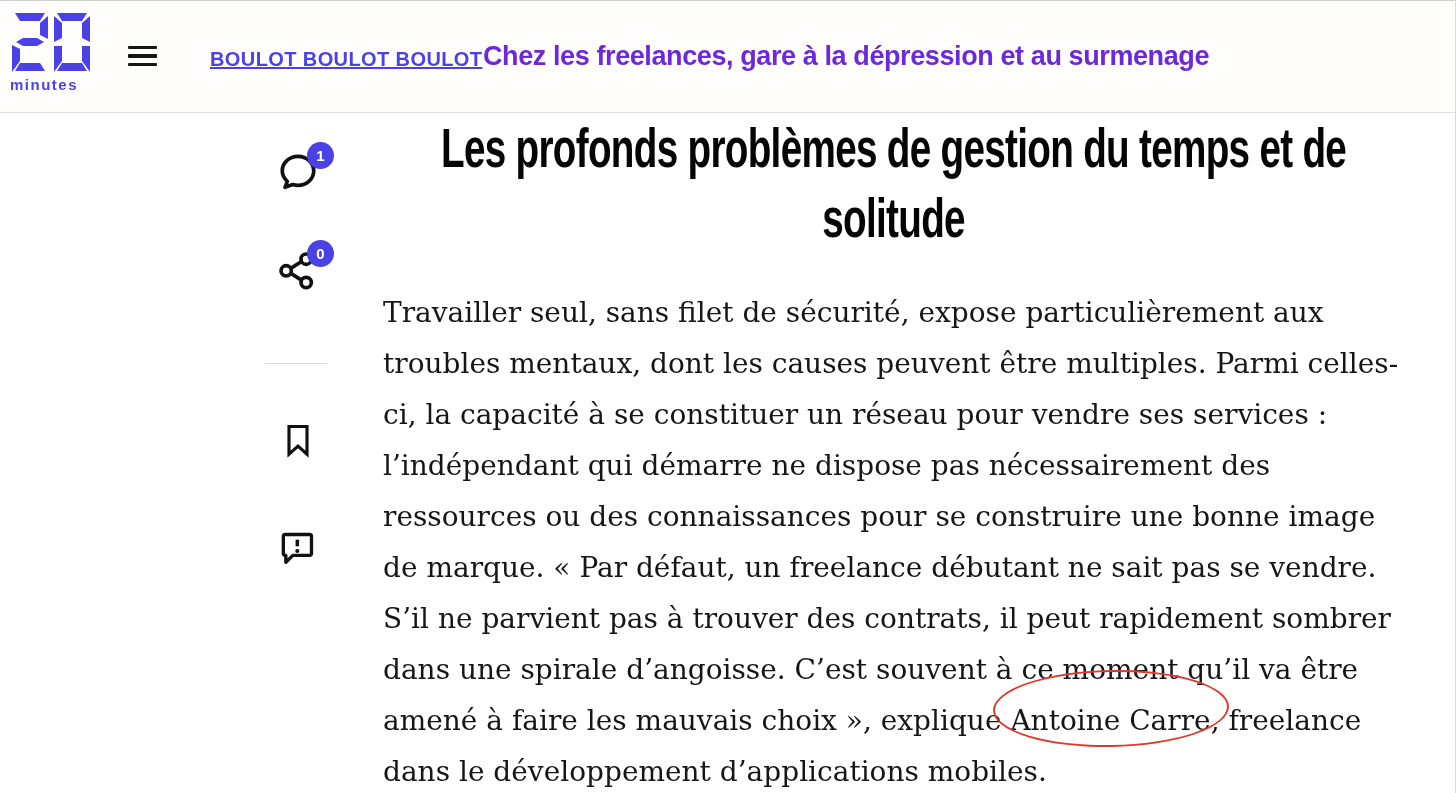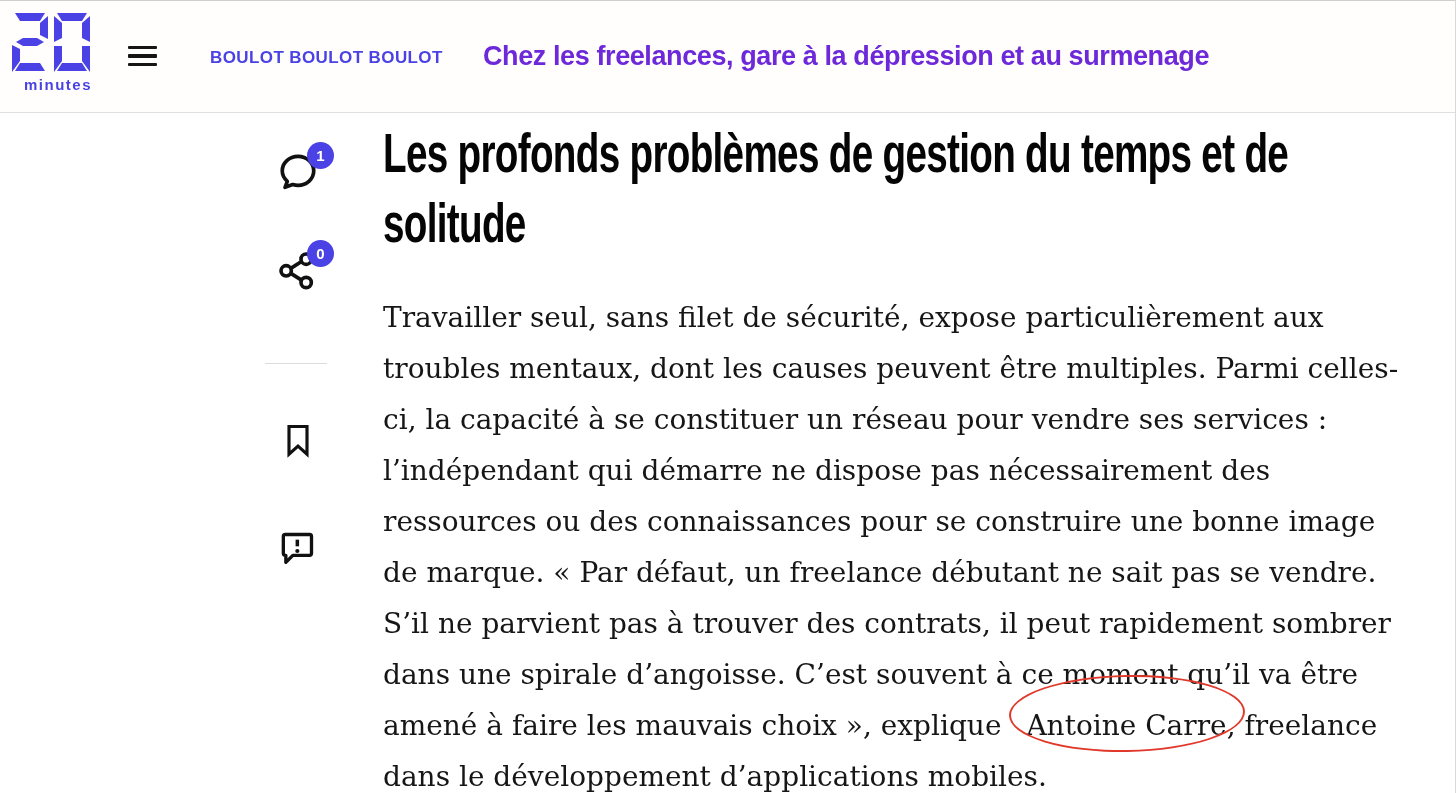--- a/index.html
+++ b/index.html
@@ -5,53 +5,53 @@
   * { margin:0; padding:0; box-sizing:border-box; }
   html,body { width:1456px; height:793px; background:#ffffff; overflow:hidden;
     font-family:"Liberation Sans", sans-serif; color:#111; }
   body { border-top:1px solid #cfcfcf; border-right:1px solid #d9d9d9; position:relative; }
 
   
   .header { position:absolute; left:0; top:0; width:100%; height:112px;
     background:#fffefd; border-bottom:1px solid #e0e0e0; }
   .logo { position:absolute; left:10px; top:12px; width:82px; cursor:pointer; }
   .logo svg { display:block; margin:0 auto; }
-  .logo-tagline { display:block; text-align:right; font-weight:bold; font-size:15px;
+  .logo-tagline { display:block; text-align:left; font-weight:bold; font-size:15px;
     letter-spacing:1.5px; color:var(--accent); margin-top:1px; }
   .hamburger { position:absolute; left:128px; top:44px; width:29px; height:22px; cursor:pointer;
     display:flex; flex-direction:column; justify-content:space-between; padding:1px 0; }
   .hamburger span { display:block; height:3.4px; background:#151515; border-radius:1px; }
-  .kicker { position:absolute; left:210px; top:47px; font-weight:bold; font-size:17px;
-    letter-spacing:0.4px; color:var(--accent); cursor:pointer; }
+  .kicker { position:absolute; left:210px; top:47px; font-weight:bold; font-size:20px;
+    letter-spacing:0.4px; color:var(--accent); cursor:pointer;text-decoration:underline; }
   .header-title { position:absolute; left:483px; top:40px; font-weight:bold; font-size:27px;
     letter-spacing:-0.4px; color:#6d28d9; white-space:nowrap; }
 
   
   .rail { position:absolute; left:263px; top:112px; width:70px; height:600px; }
   .rail-btn { position:absolute; width:44px; height:44px; cursor:pointer; }
   .rail-btn svg { display:block; }
   .badge { position:absolute; top:-9px; right:-13px; width:27px; height:27px;
     background:var(--accent); border-radius:50%; color:#fff; font-size:15px; font-weight:bold;
     display:flex; align-items:center; justify-content:center; }
   .btn-comment { left:14px; top:38px; }
   .btn-share { left:14px; top:136px; }
   .rail-divider { position:absolute; left:2px; top:250px; width:62px; height:1px; background:#dcdcdc; }
   .btn-bookmark { left:17px; top:308px; }
   .btn-feedback { left:14px; top:414px; }
 
   
   .main { position:absolute; left:383px; top:112px; width:1024px; }
-  .article-heading { margin-top:5px; height:146px; overflow:visible; }
+  .article-heading { height:146px; overflow:visible;text-align:center; }
   .article-heading-inner { width:1480px; transform:scaleX(0.69); transform-origin:0 0;
     font-weight:bold; font-size:56px; line-height:70px; letter-spacing:-1px; color:#050505;
     font-family:"Liberation Sans", sans-serif; }
   .article-body { margin-top:28px; width:1022px;
     font-family:"DejaVu Serif","Liberation Serif", serif;
     font-size:28px; line-height:51px; color:#161616; }
-  .circled-name { position:relative; display:inline-block;margin-left:16px; }
+  .circled-name { position:relative; display:inline-block; }
   .red-ellipse { position:absolute; left:-17px; top:-25px; width:calc(100% + 36px); height:77px;
     border:2.6px solid var(--annotation-red); border-radius:50%; pointer-events:none;
     transform:rotate(-1deg); }
 </style>
 </head>
 <body>
 
 <div class="header">
 
   <div class="logo">

